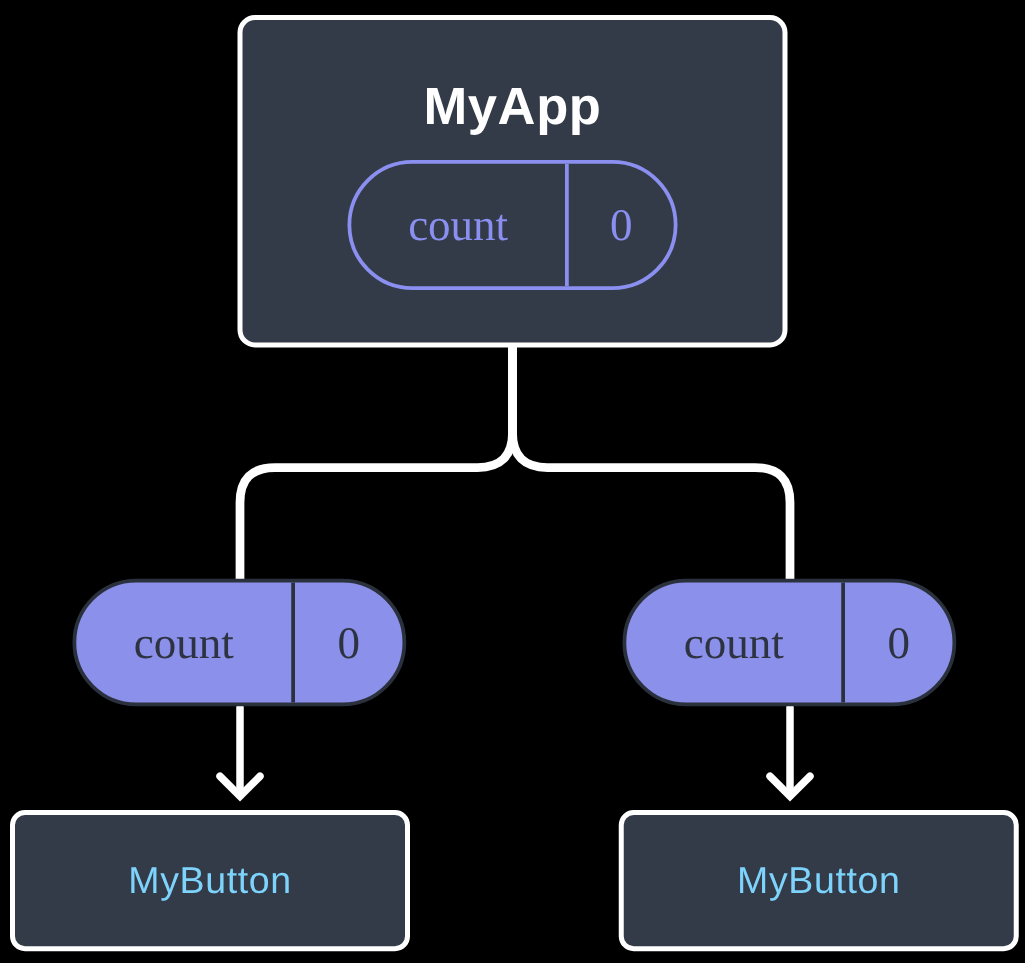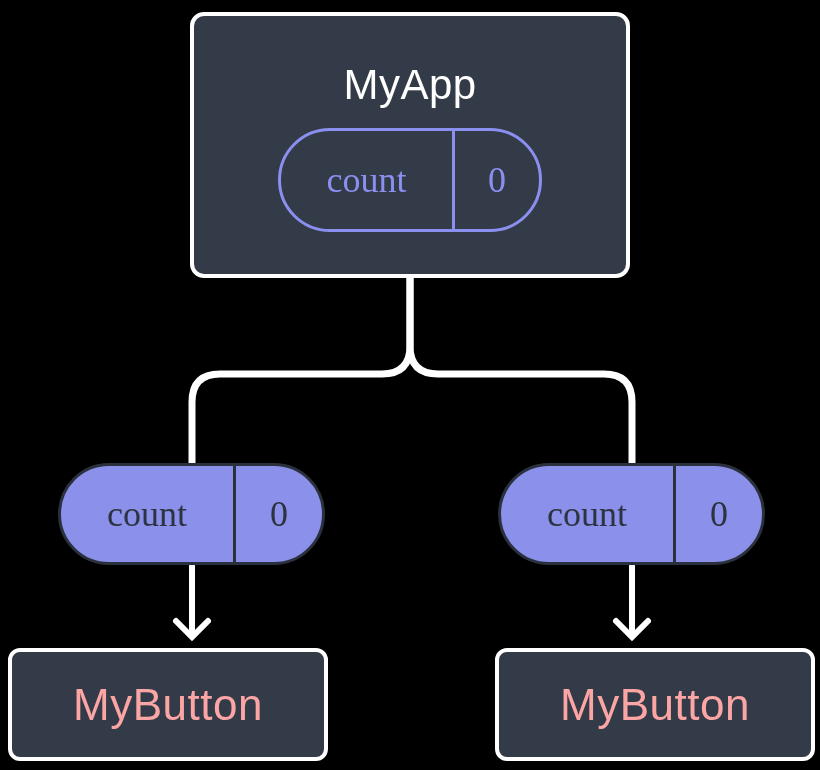--- a/index.html
+++ b/index.html
@@ -25,21 +25,21 @@
   .arrow-line{stroke-width:6;}
   .arrow-head{fill:none;stroke:var(--connector);stroke-width:6;stroke-linecap:round;stroke-linejoin:miter;}
   .app-box{
     position:absolute;left:190px;top:12px;width:440px;height:266px;
     background:var(--component-fill);
     border:4px solid var(--component-border);
     border-radius:14px;box-sizing:border-box;
   }
   .app-title{
     position:absolute;top:48px;left:0;width:100%;
-    text-align:center;color:#fff;font-size:42px;font-weight:400;line-height:1;
+    text-align:center;color:#fff;font-size:42px;font-weight:700;line-height:1;
     letter-spacing:0.5px;
   }
   .pill{
     display:flex;align-items:stretch;box-sizing:border-box;font-family:Liberation Serif, serif;
   }
   .pill-outline{
     position:absolute;left:84px;top:112px;width:264px;height:104px;
     border:3px solid var(--accent-purple);border-radius:52px;
     color:var(--accent-purple);
   }
@@ -63,21 +63,21 @@
   }
   .child-box{
     position:absolute;top:648px;width:320px;height:113px;
     background:var(--component-fill);
     border:4px solid var(--component-border);
     border-radius:12px;box-sizing:border-box;
     display:flex;align-items:center;justify-content:center;
   }
   .child-box.left{left:8px;}
   .child-box.right{left:495px;}
-  .child-title{color:#fca5a5;font-size:44px;font-weight:500;letter-spacing:0.5px;}
+  .child-title{color:#7dd3fc;font-size:30px;font-weight:500;letter-spacing:0.5px;}
 </style>
 </head>
 <body>
 
 <div class="stage">
 
   <svg class="connectors" viewBox="0 0 820 770" xmlns="http://www.w3.org/2000/svg">
     <path class="branch" d="M410,278 L410,346 Q410,374 382,374 L220,374 Q192,374 192,402 L192,464"></path>
     <path class="branch" d="M410,278 L410,346 Q410,374 438,374 L604,374 Q632,374 632,402 L632,464"></path>
     <g>

